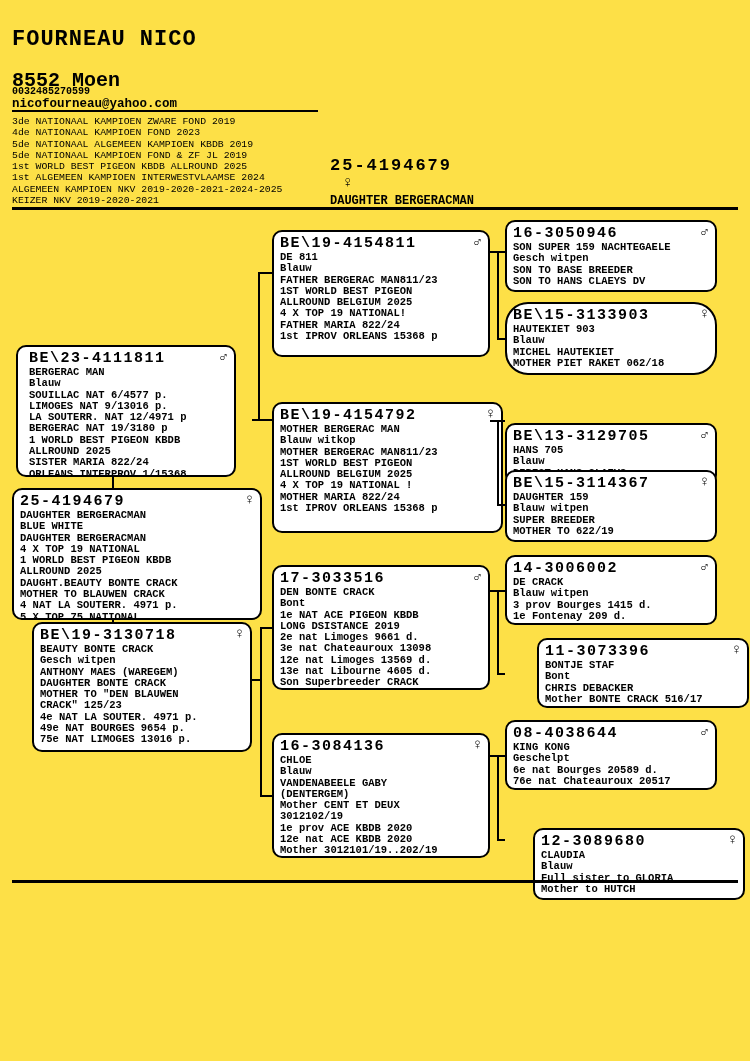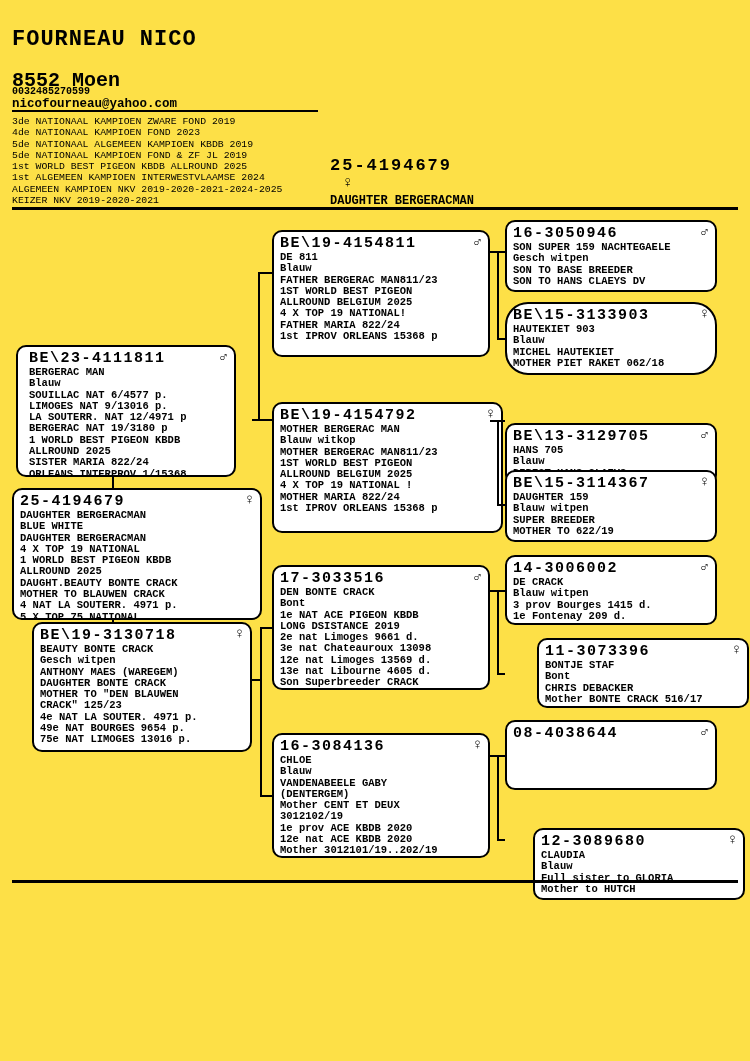--- a/index.html
+++ b/index.html
@@ -246,20 +246,24 @@
 Bont
 CHRIS DEBACKER
 Mother BONTE CRACK 516/17</div>
   </div>
 
   <div class="pbox" style="left:505px; top:720px; width:212px; height:70px;">
     <div class="pbox-head">
       <span class="pbox-ring">08-4038644</span>
       <span class="pbox-sex">♂</span>
     </div>
+    <div class="pbox-lines">KING KONG
+Geschelpt
+6e nat Bourges 20589 d.
+76e nat Chateauroux 20517</div>
   </div>
 
   <div class="pbox" style="left:533px; top:803px; width:212px; height:72px;margin-top:25px;">
     <div class="pbox-head">
       <span class="pbox-ring">12-3089680</span>
       <span class="pbox-sex">♀</span>
     </div>
     <div class="pbox-lines">CLAUDIA
 Blauw
 Full sister to GLORIA

